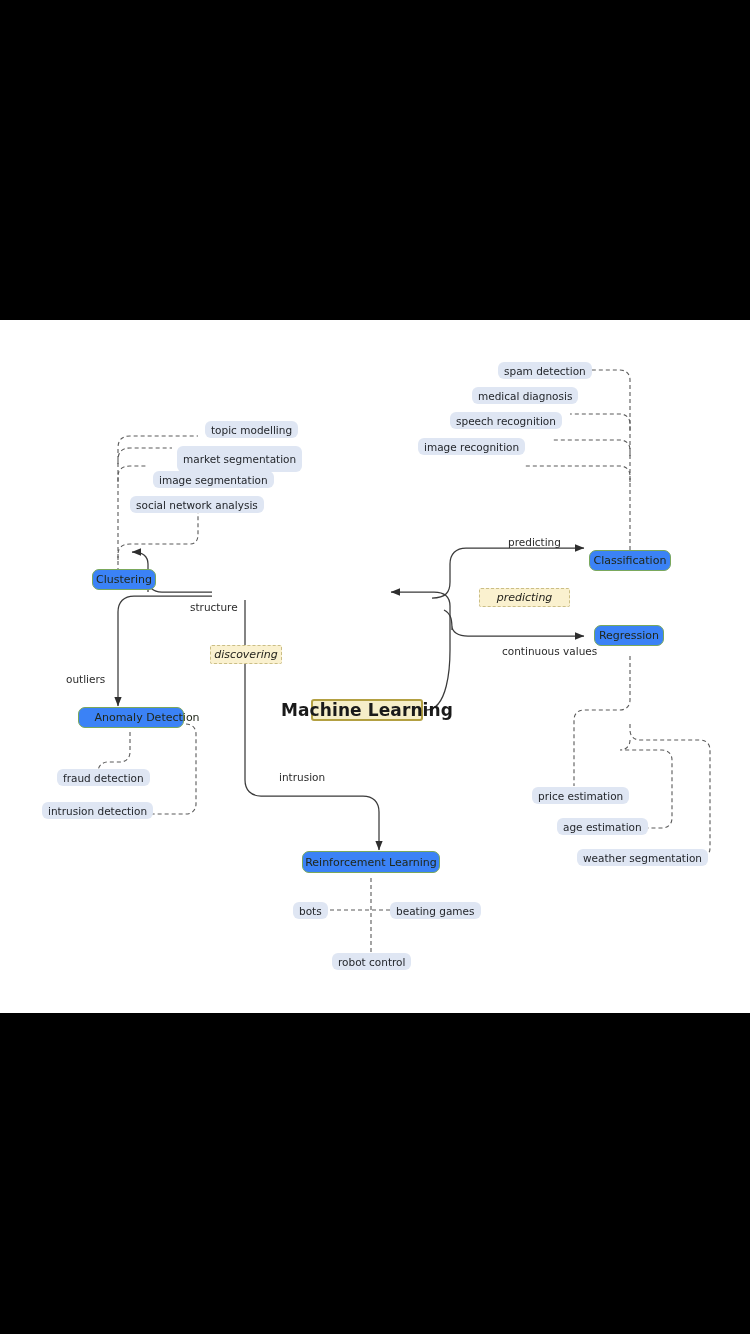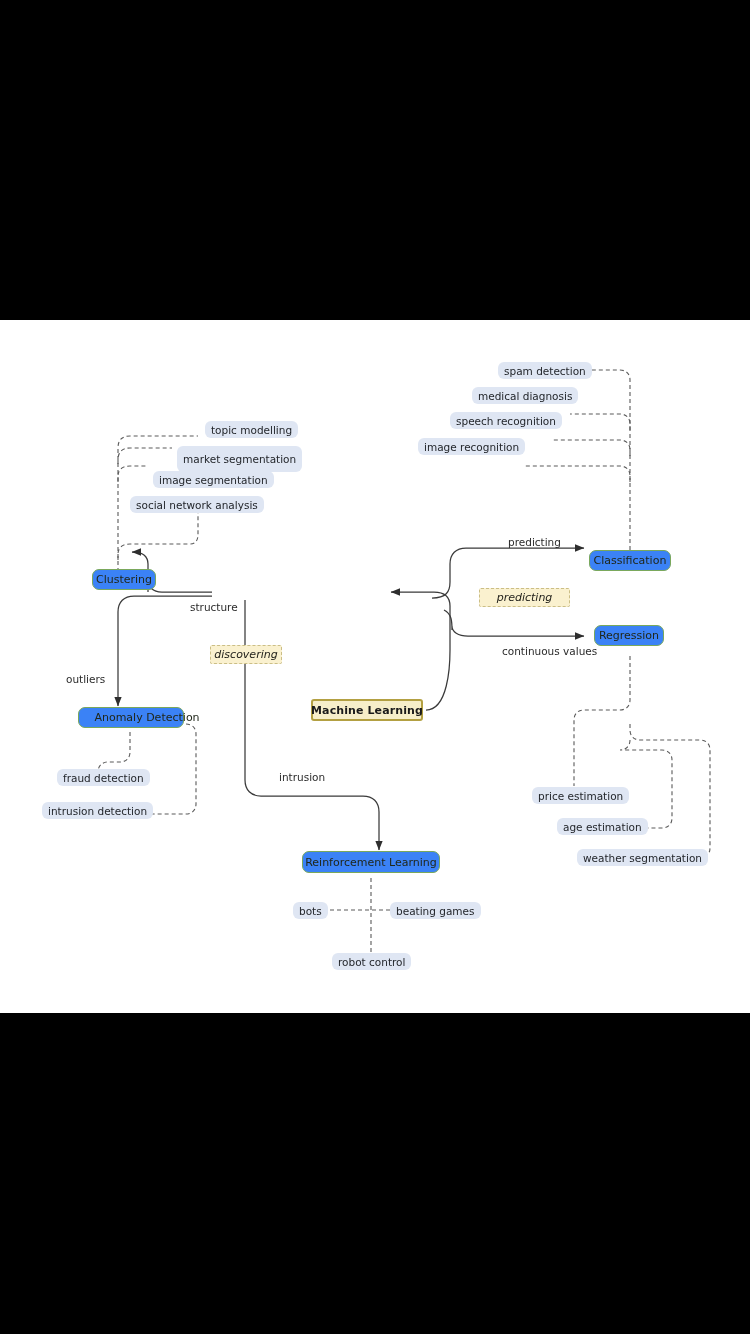--- a/index.html
+++ b/index.html
@@ -6,21 +6,21 @@
   body{width:750px;height:1334px;position:relative;overflow:hidden;
        font-family:"DejaVu Sans","Liberation Sans",sans-serif;}
 
   #canvas{position:absolute;left:0;top:320px;width:750px;height:693px;background:#ffffff;}
   #svg{position:absolute;left:0;top:0;width:750px;height:693px;}
 
   .node{position:absolute;box-sizing:border-box;white-space:nowrap;
         display:flex;align-items:center;justify-content:center;}
 
   .n-root{background:#f6eec9;border:2px solid #b3a042;border-radius:3px;
-          font-weight:bold;font-size:11px;color:#1a1a1a;letter-spacing:.1px;}
+          font-weight:bold;font-size:17px;color:#1a1a1a;letter-spacing:.1px;}
   .n-mid{background:#faf1cf;border:1px dashed #cbbe86;border-radius:2px;
          font-style:italic;font-size:11px;color:#23221c;}
   .n-cat{background:#3b82f6;border:1.6px solid #7aa85c;border-radius:7px;
          font-size:11px;color:#20271a;}
   .n-leaf{background:#dfe6f3;border-radius:6px;font-size:10.5px;color:#23262b;
           padding:0 6px;}
 
   .elabel{position:absolute;font-size:10.5px;color:#2b2b2b;white-space:nowrap;}
 </style>
 </head>

